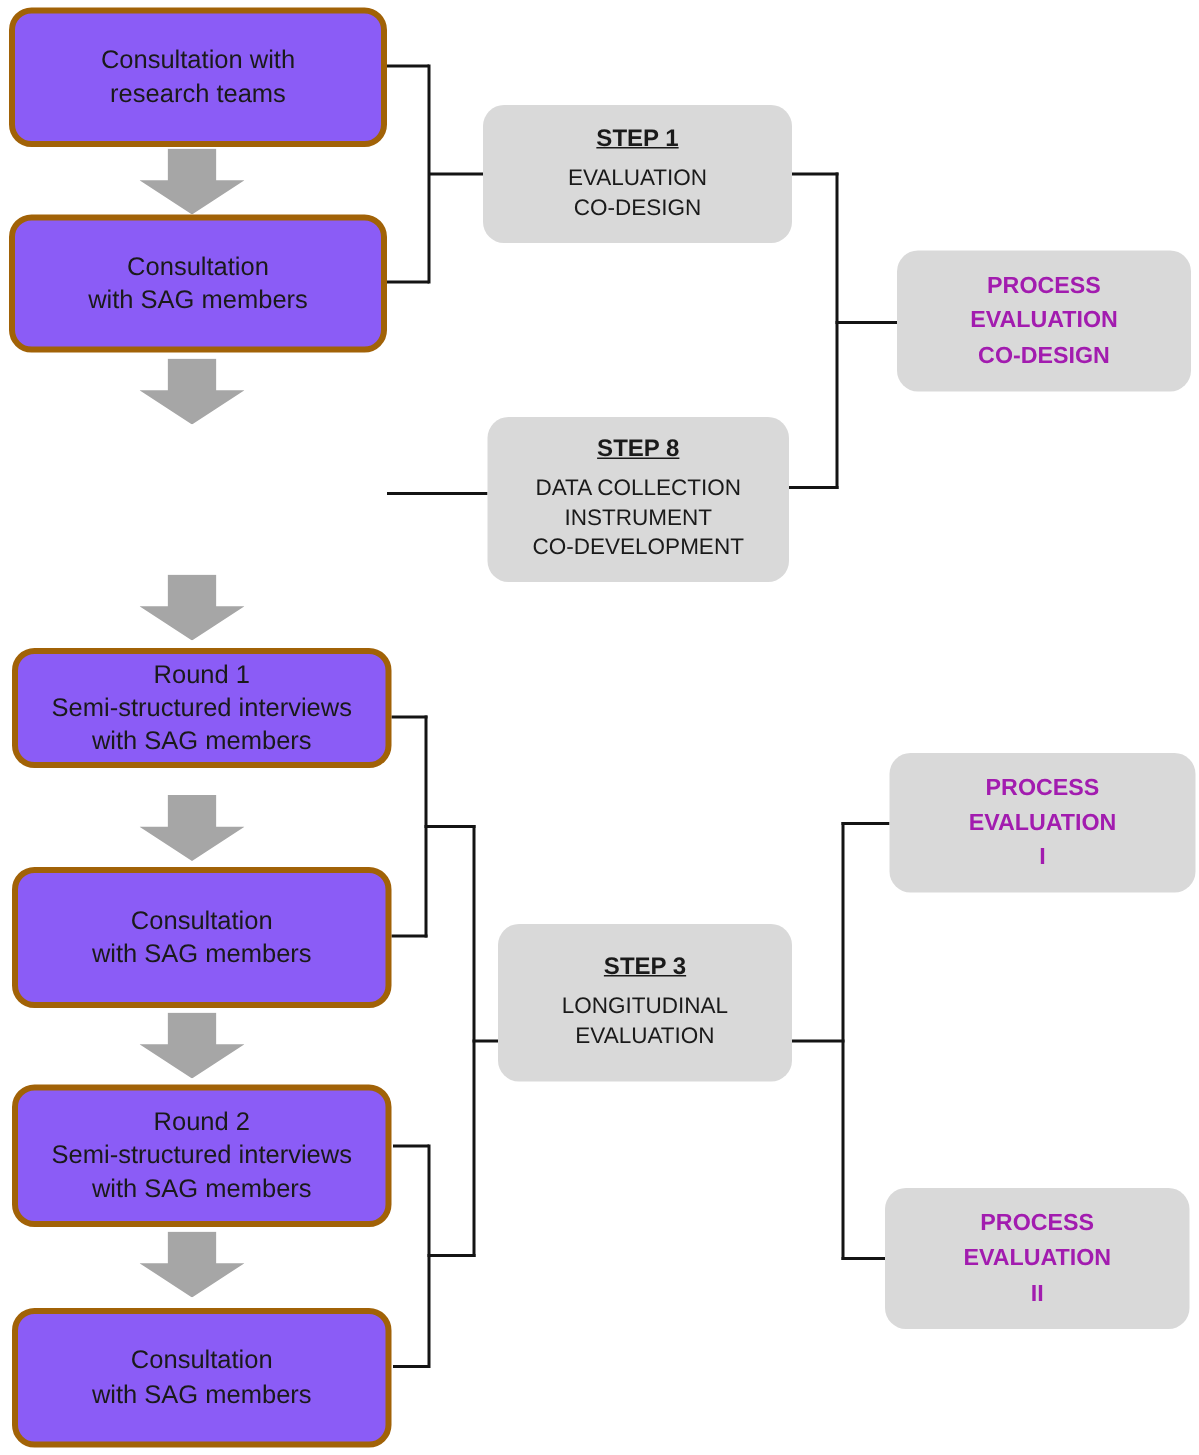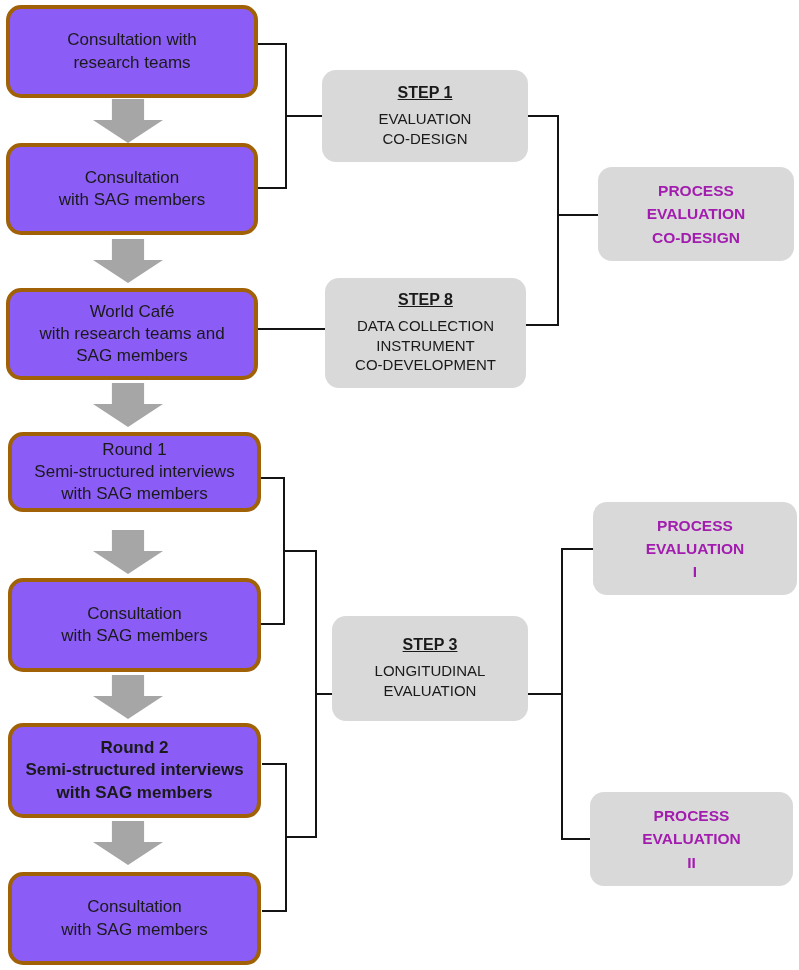--- a/index.html
+++ b/index.html
@@ -101,35 +101,30 @@
 <div class="canvas">
 
   <div class="wbox" style="left:6px;   top:5px;   width:252px; height:93px;">
     <span class="wlabel">Consultation with
 research teams</span>
   </div>
   <div class="wbox" style="left:6px;   top:143px; width:252px; height:92px;">
     <span class="wlabel">Consultation
 with SAG members</span>
   </div>
-  <div class="wbox" style="left:6px;   top:288px; width:252px; height:92px;">
-    <span class="wlabel">World Café
-with research teams and
-SAG members</span>
-  </div>
   <div class="wbox" style="left:8px;   top:432px; width:253px; height:80px;">
     <span class="wlabel">Round 1
 Semi-structured interviews
 with SAG members</span>
   </div>
   <div class="wbox" style="left:8px;   top:578px; width:253px; height:94px;">
     <span class="wlabel">Consultation
 with SAG members</span>
   </div>
-  <div class="wbox" style="left:8px;   top:723px; width:253px; height:95px;font-weight:bold;">
+  <div class="wbox" style="left:8px;   top:723px; width:253px; height:95px;">
     <span class="wlabel">Round 2
 Semi-structured interviews
 with SAG members</span>
   </div>
   <div class="wbox" style="left:8px;   top:872px; width:253px; height:93px;">
     <span class="wlabel">Consultation
 with SAG members</span>
   </div>
 
   <div class="arrow" style="left:93px; top:99px;"></div>

